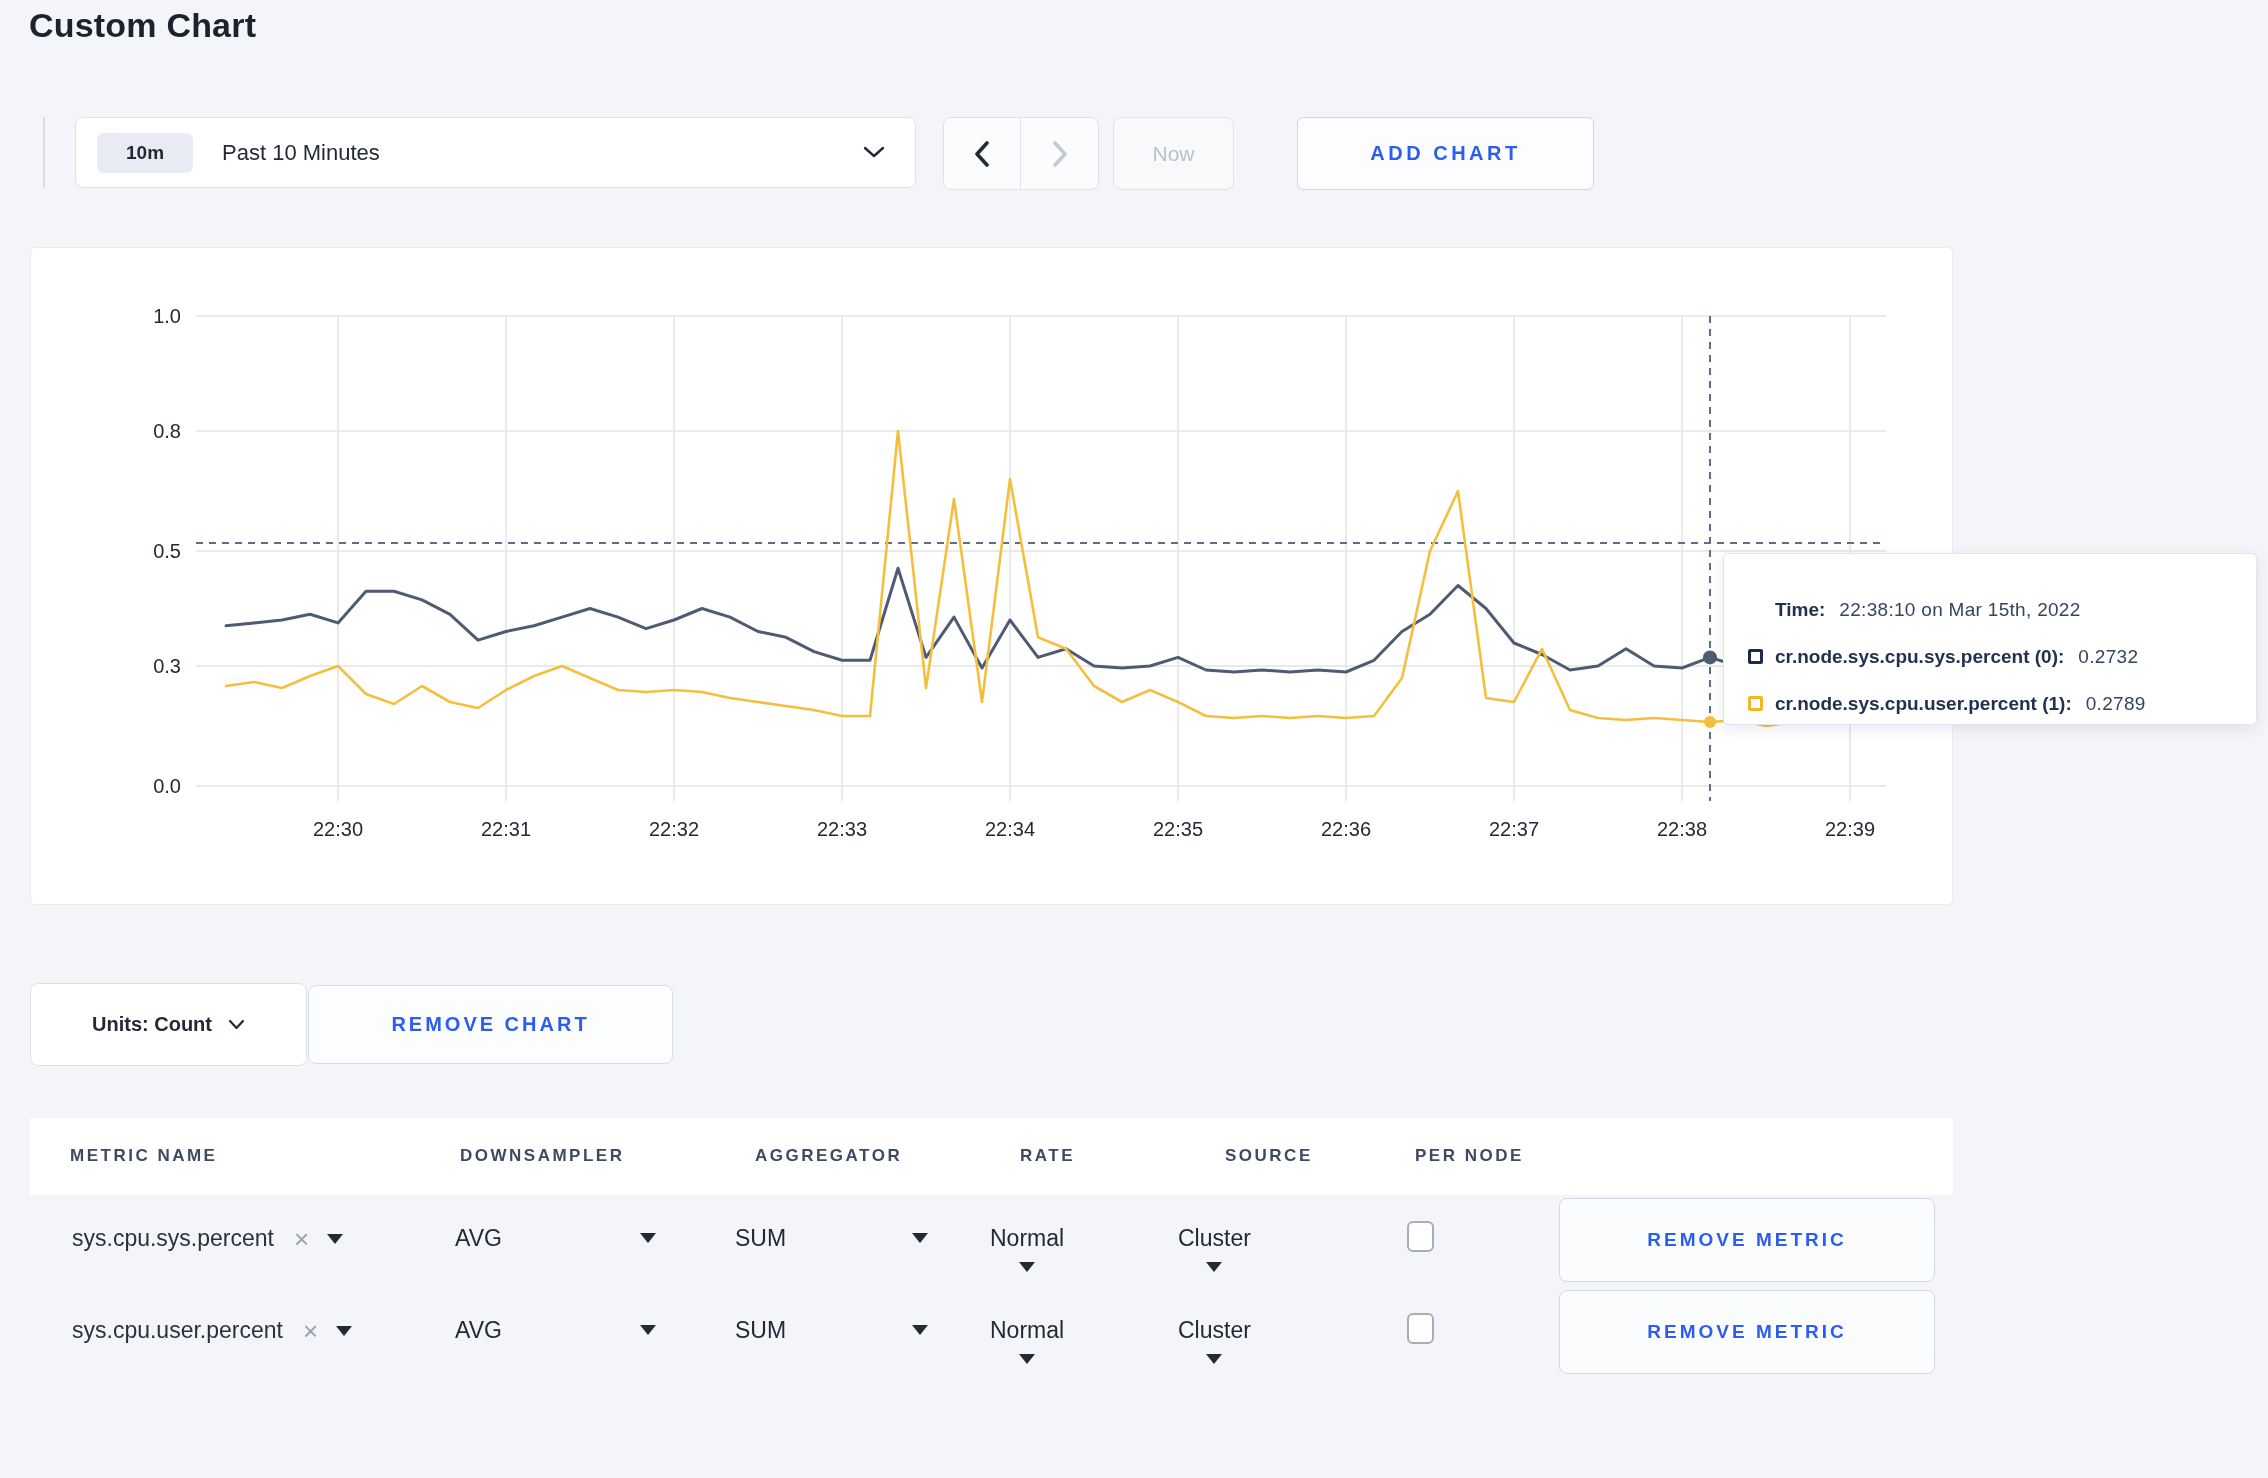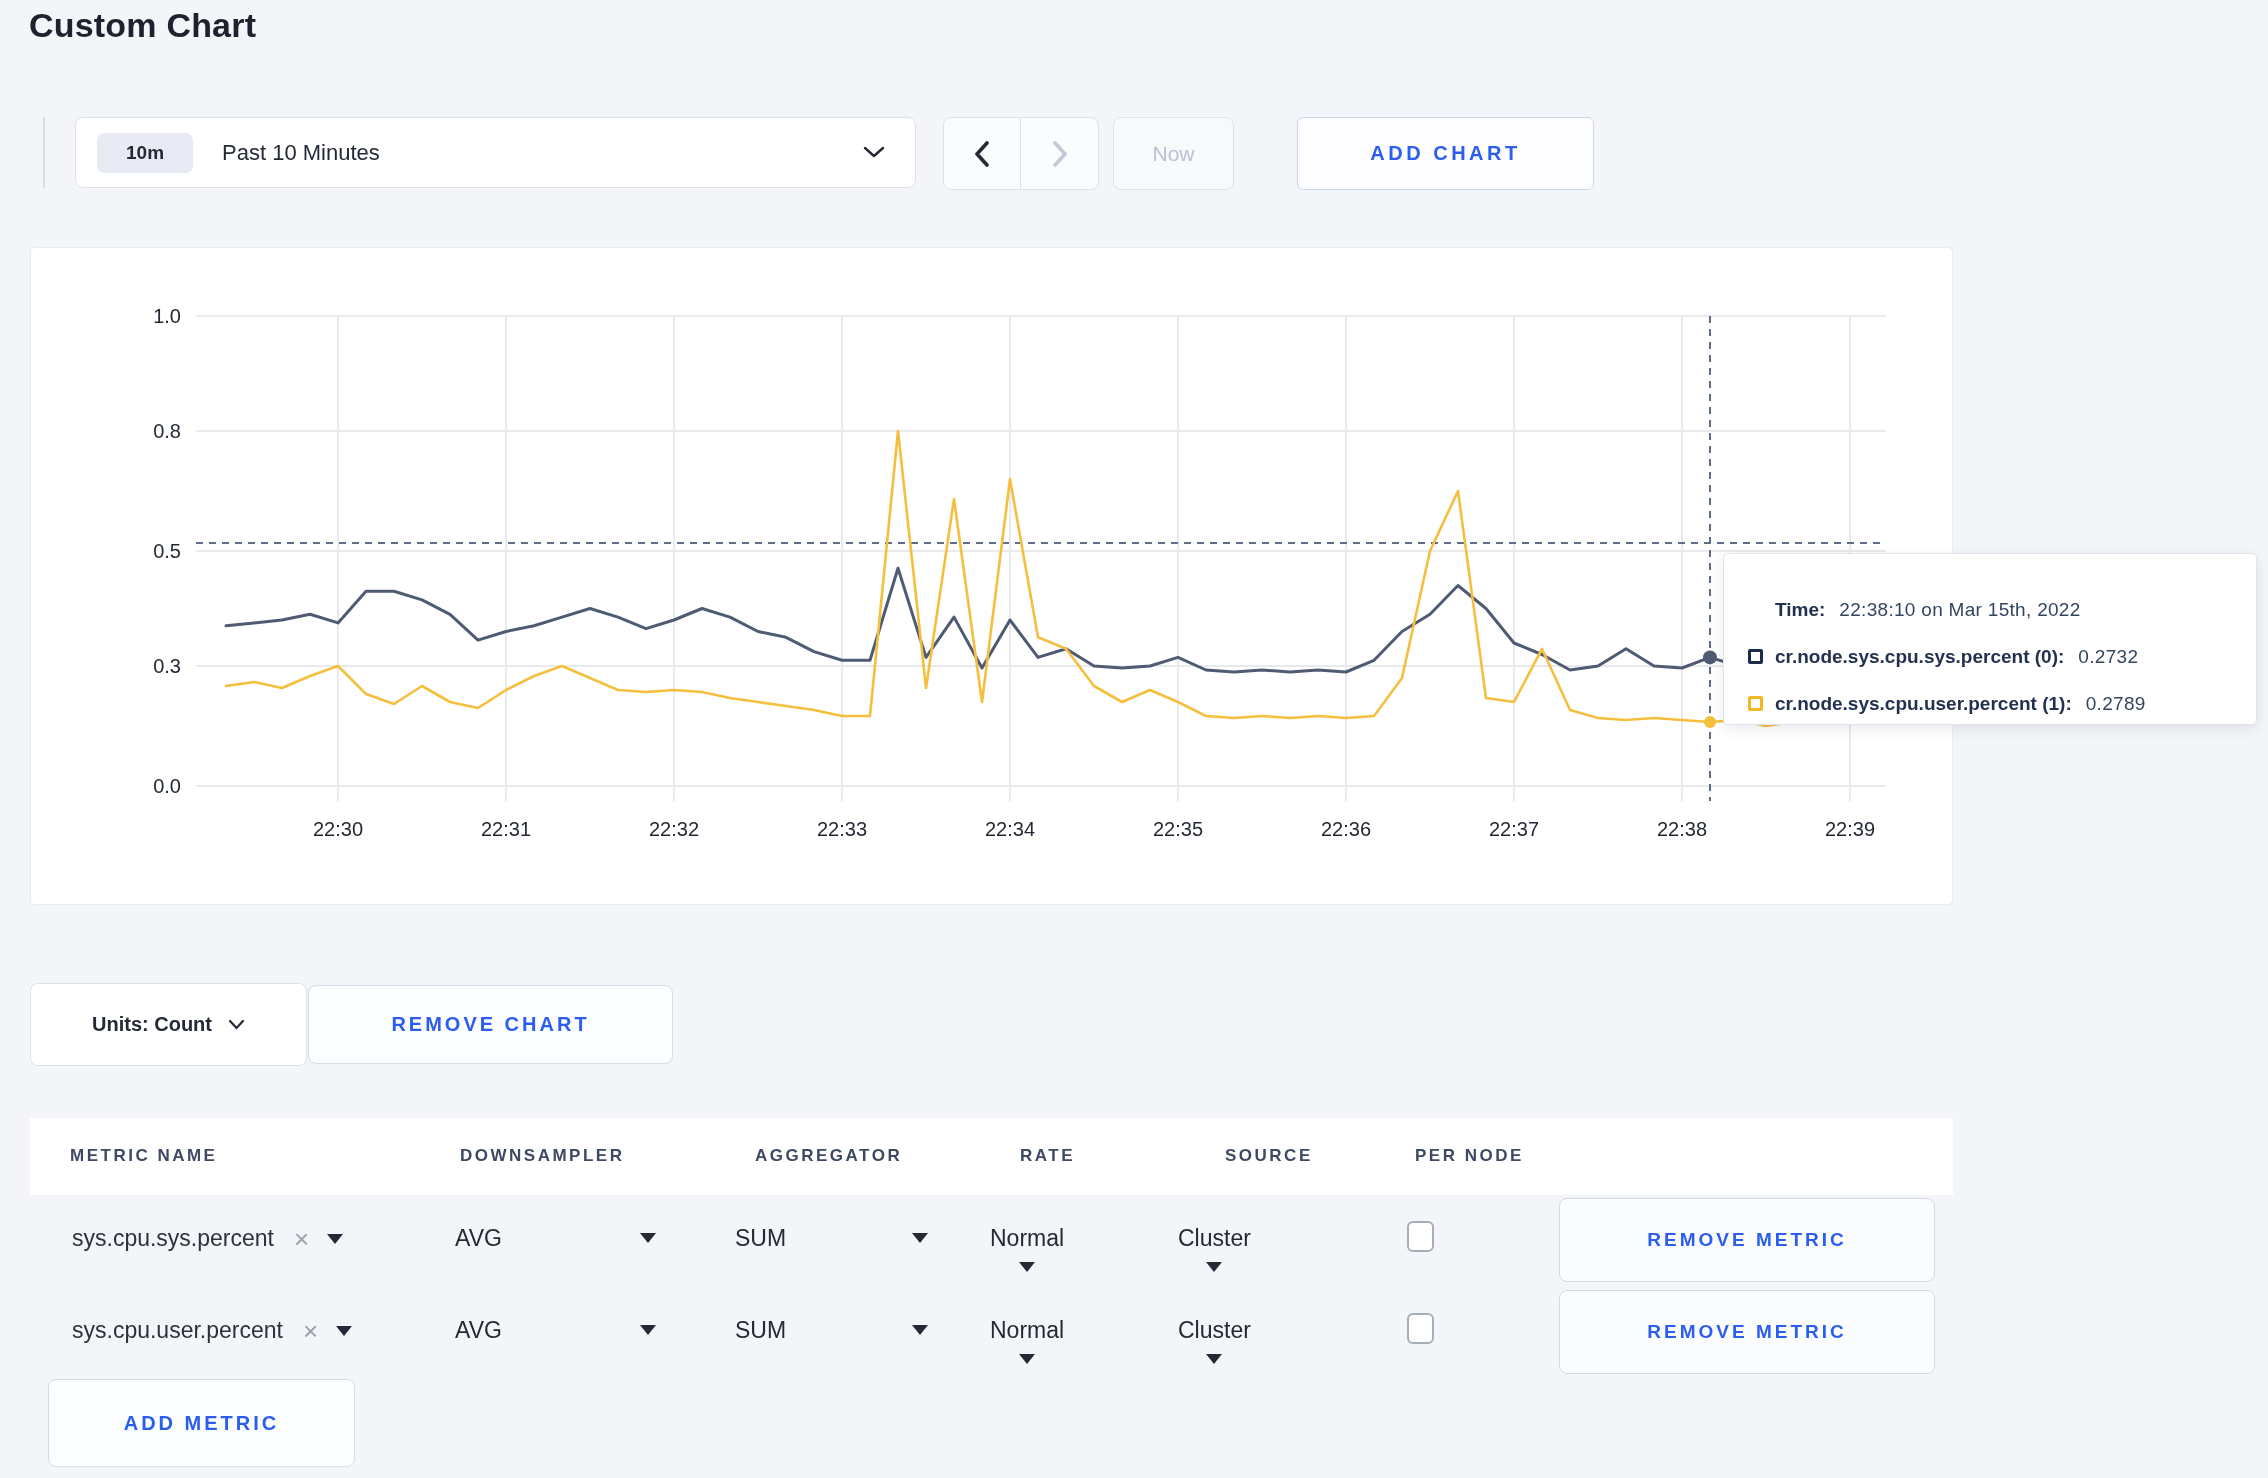--- a/index.html
+++ b/index.html
@@ -291,16 +291,15 @@
         <span class="caret"></span>
       </div>
       <div class="inline-select" style="left:1148px">
         <span class="sel-text">Cluster</span>
         <span class="caret"></span>
       </div>
       <span class="checkbox"></span>
       <div class="remove-metric-btn">REMOVE METRIC</div>
     </div>
 
-    <div class="add-metric-btn">ADD METRIC</div>
   </div>
 
 </div>
 
 </body></html>

